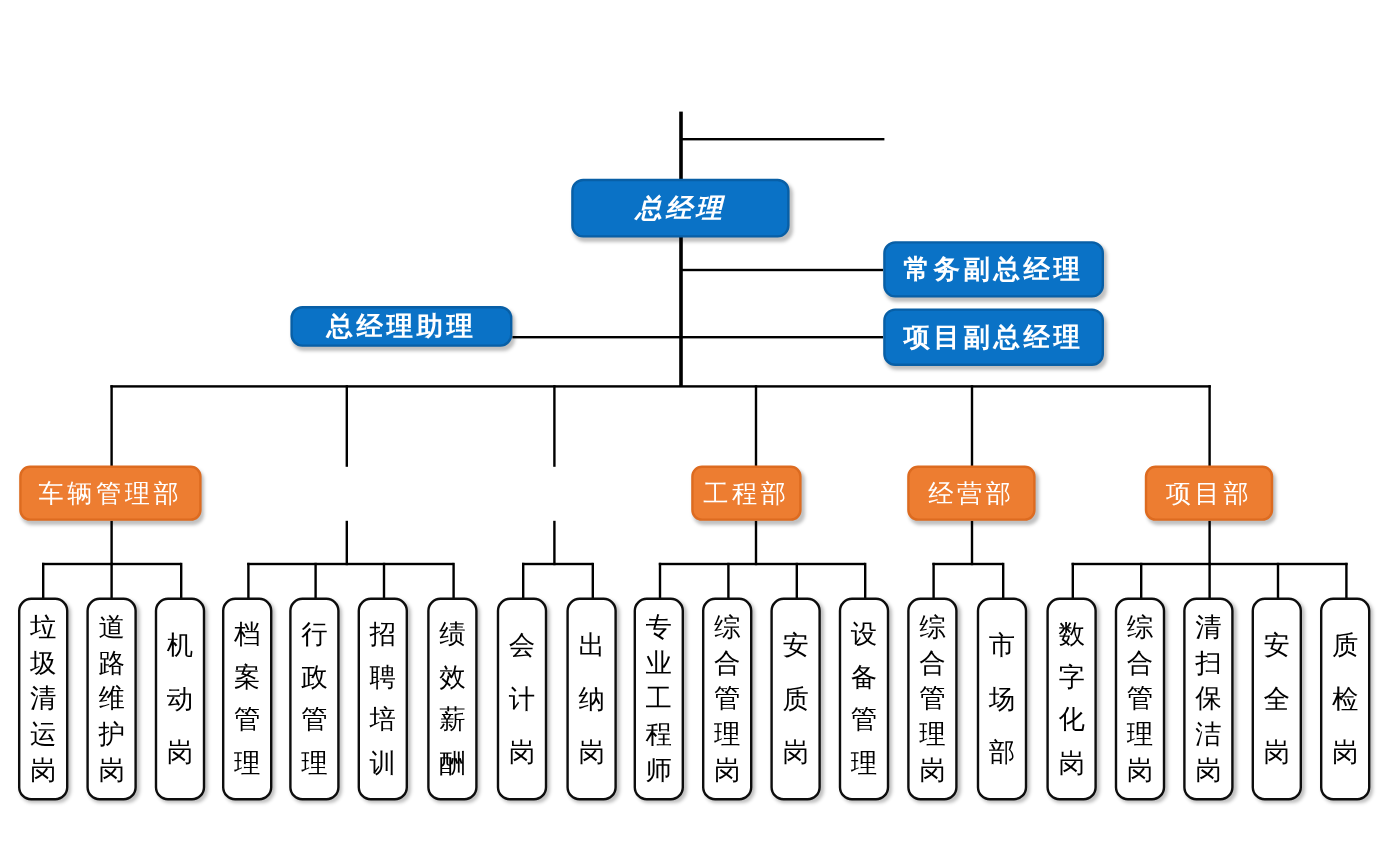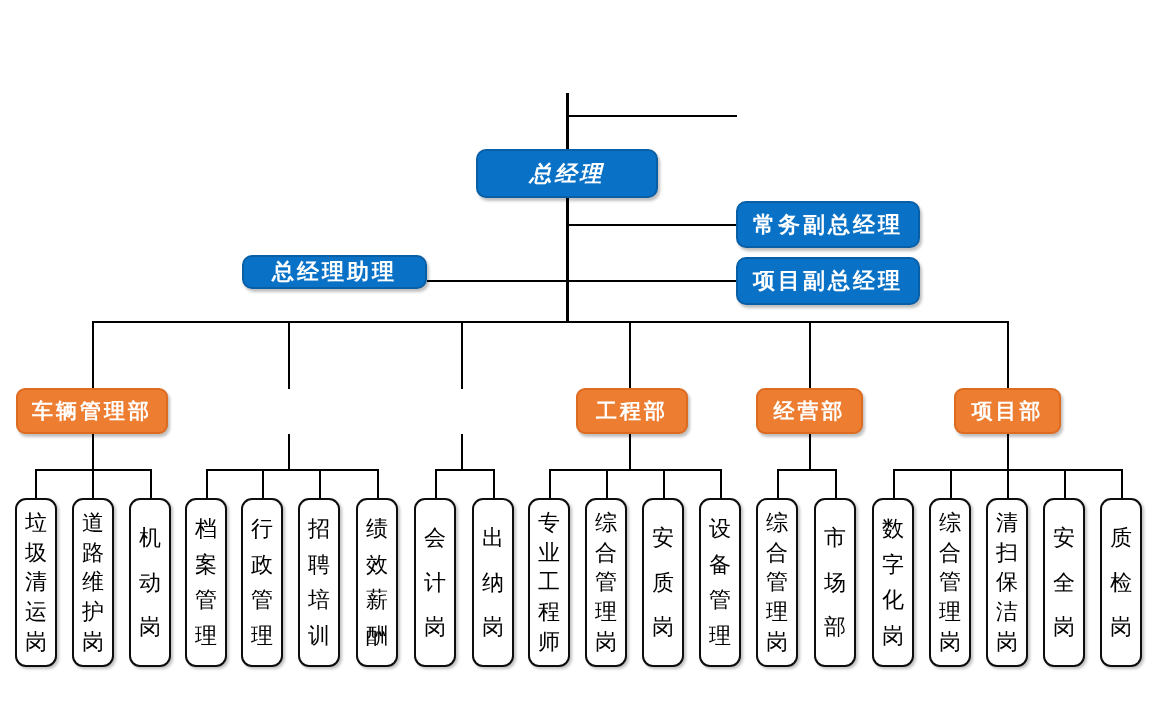--- a/index.html
+++ b/index.html
@@ -15,21 +15,21 @@
   .node-blue{
     position:absolute;display:flex;align-items:center;justify-content:center;
     background:var(--blue);border:2px solid var(--blue_border);border-radius:10px;
     color:#fff;font-size:22px;font-weight:bold;letter-spacing:3px;
     box-shadow:2px 3px 3px rgba(0,0,0,0.25);box-sizing:border-box;z-index:2;
   }
   
   .node-orange{
     position:absolute;display:flex;align-items:center;justify-content:center;
     background:var(--orange);border:2px solid var(--orange_border);border-radius:9px;
-    color:#fff;font-size:21px;font-weight:bold;letter-spacing:3px;
+    color:#fff;font-size:21px;font-weight:normal;letter-spacing:3px;
     box-shadow:2px 3px 3px rgba(0,0,0,0.25);box-sizing:border-box;z-index:2;
   }
   
   .node-child{
     position:absolute;width:42px;height:169px;top:498px;
     background:#fff;border:2.5px solid #0d0d0d;border-radius:11px;
     box-shadow:2px 2px 3px rgba(0,0,0,0.25);box-sizing:border-box;
     display:flex;z-index:2;
   }
   .vlabel{
@@ -108,21 +108,21 @@
   <div class="node-blue" style="left:736px;top:257px;width:184px;height:48px;">
       <span>项目副总经理</span>
     </div>
 
   <div class="node-orange" style="left:16px;top:388px;width:152px;height:46px;">
       <span>车辆管理部</span>
     </div>
 
 
 
-  <div class="node-orange" style="left:576px;top:388px;width:112px;height:46px;">
+  <div class="node-orange" style="left:576px;top:388px;width:92px;height:46px;">
       <span>工程部</span>
     </div>
 
   <div class="node-orange" style="left:954px;top:388px;width:107px;height:46px;">
       <span>项目部</span>
     </div>
 
   <div class="node-orange" style="left:756px;top:388px;width:107px;height:46px;">
       <span>经营部</span>
     </div>

